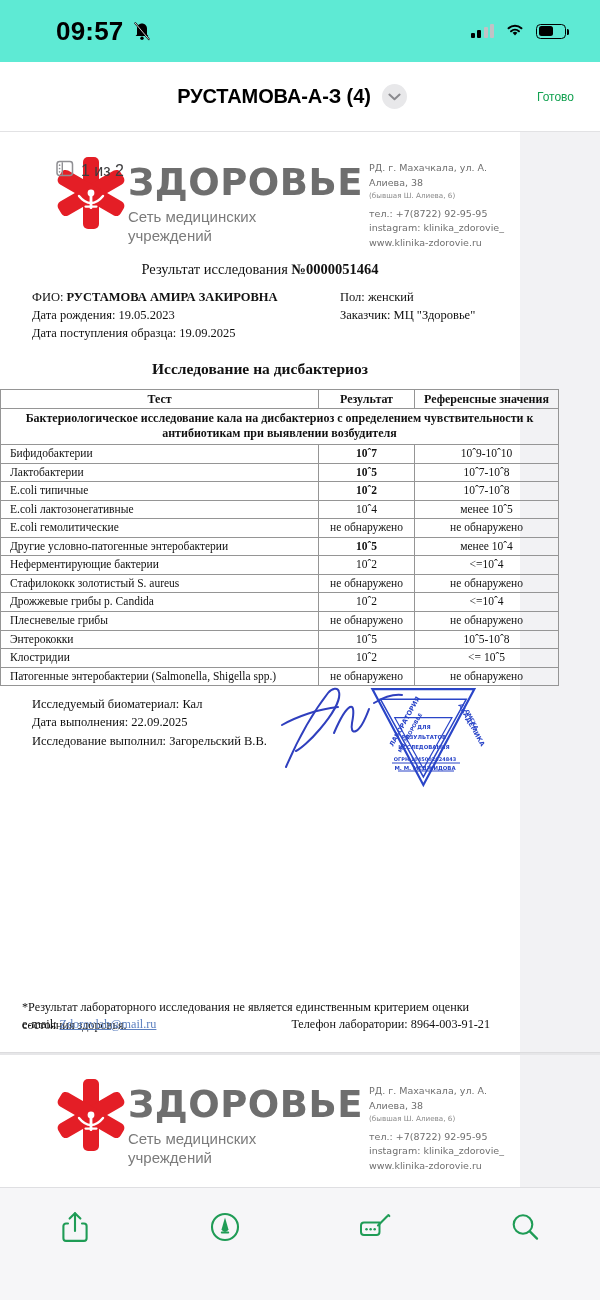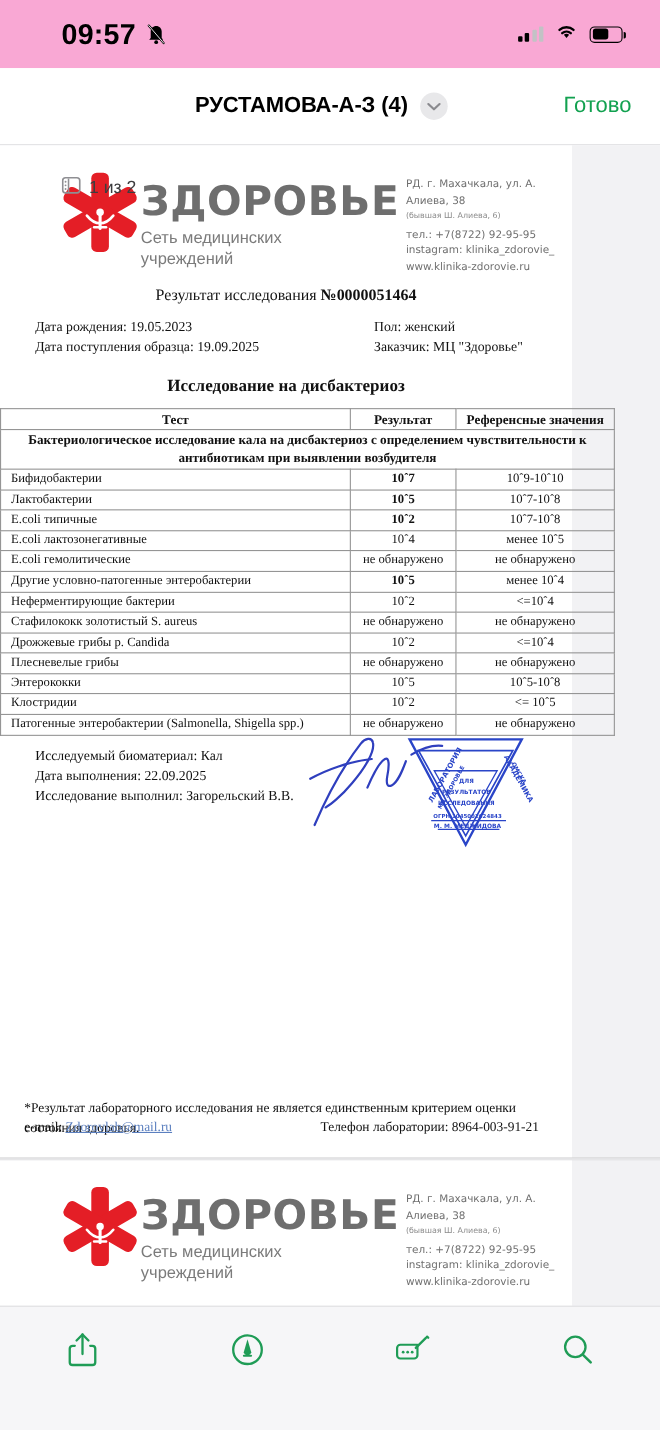--- a/index.html
+++ b/index.html
@@ -7,21 +7,21 @@
   body {
     font-family:"Liberation Sans", sans-serif;
     background:#ffffff;
     overflow:hidden;
     position:relative;
   }
 
   
   .status-bar{
     height:62px;
-    background:#f9a8d4;
+    background:#5eead4;
     display:flex;
     align-items:center;
     justify-content:space-between;
     padding:0 34px 0 56px;
     position:relative;
   }
   .status-left{ display:flex; align-items:center; gap:9px; }
   .status-time{ font-size:26px; font-weight:600; letter-spacing:.2px; color:#000; }
   .mute-icon{ width:18px; height:22px; display:block; }
   .status-right{ display:flex; align-items:center; gap:11px; }
@@ -49,21 +49,21 @@
     display:flex; align-items:center; justify-content:center; gap:11px;
   }
   .nav-title{ font-size:20px; font-weight:700; color:#000; letter-spacing:-.1px; }
   .chev-btn{
     width:25px; height:25px; border-radius:50%;
     background:#e8e8ea; display:flex; align-items:center; justify-content:center;
   }
   .chev-btn svg{ display:block; }
   .done-btn{
     position:absolute; right:26px;
-    font-size:20px; color:#12a150; font-weight:400;
+    font-size:12px; color:#12a150; font-weight:400;
     background:none; border:none; cursor:pointer;
     font-family:"Liberation Sans", sans-serif;
   }
 
   
   .doc-area{
     position:absolute; top:132px; left:0; right:0; bottom:0;
     background:#f2f2f4;
     overflow:hidden;
   }
@@ -290,20 +290,21 @@
         <div>instagram: klinika_zdorovie_</div>
         <div>www.klinika-zdorovie.ru</div>
       </div>
     </div>
 
     <div class="result-title">
       <span>Результат исследования </span><b>№0000051464</b>
     </div>
 
     <div class="patient">
+      <div><span>ФИО: </span><b>РУСТАМОВА АМИРА ЗАКИРОВНА</b></div>
       <div>Дата рождения: 19.05.2023</div>
       <div>Дата поступления образца: 19.09.2025</div>
       <div class="col-r">
         <div>Пол: женский</div>
         <div>Заказчик: МЦ "Здоровье"</div>
       </div>
     </div>
 
     <div class="study-title">Исследование на дисбактериоз</div>
 

